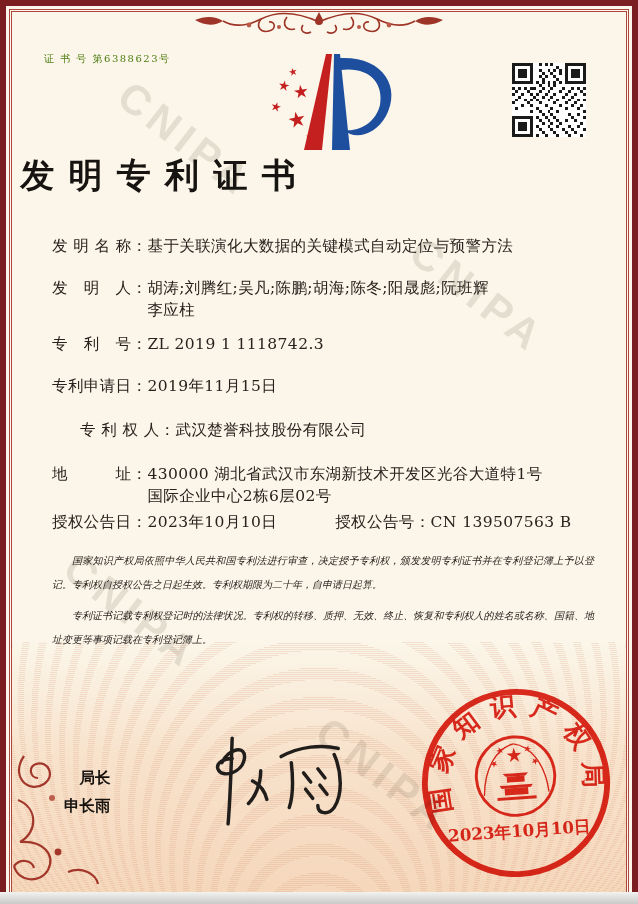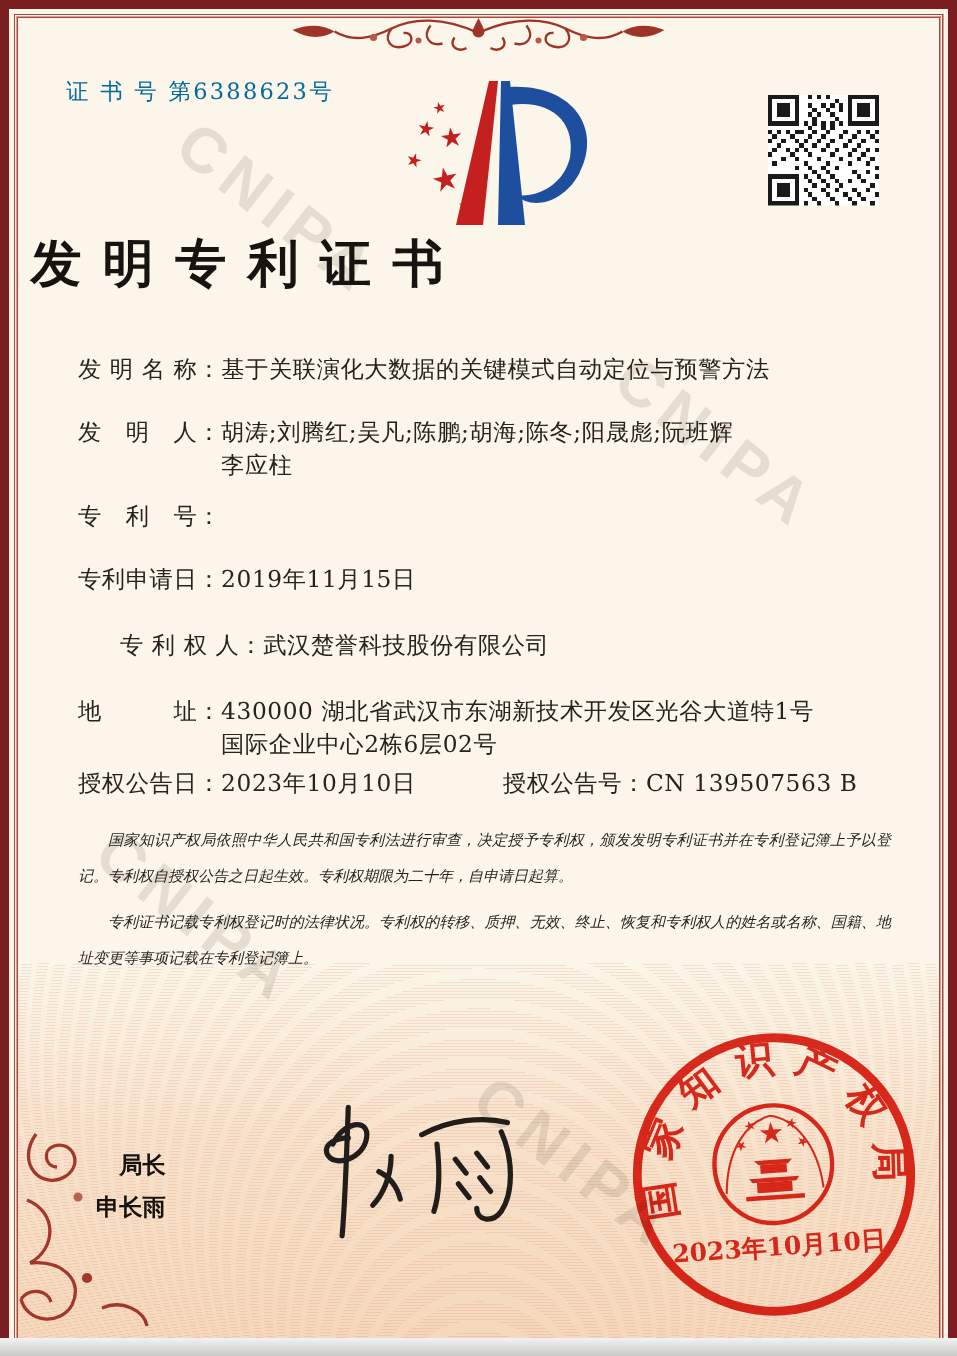--- a/index.html
+++ b/index.html
@@ -34,21 +34,21 @@
     font-size:42px;letter-spacing:6px;color:rgba(95,80,60,.14);
     transform:rotate(38deg);transform-origin:left top;white-space:nowrap;
   }
   .wm1{left:132px;top:66px;}
   .wm2{left:424px;top:222px;}
   .wm3{left:78px;top:538px;}
   .wm4{left:330px;top:702px;}
 
   .cert-no{
     position:absolute;left:38px;top:46px;z-index:2;
-    font-size:15px;letter-spacing:1.5px;color:#0369a1;
+    font-size:10px;letter-spacing:1.5px;color:#4d7c0f;
   }
   .qr{position:absolute;left:506px;top:57px;width:74px;height:74px;z-index:2;}
   .logo{position:absolute;left:250px;top:44px;width:146px;height:102px;z-index:2;}
   .title{
     position:absolute;left:0;right:0;top:147px;z-index:2;
     text-align:left;font-size:34px;font-weight:700;color:#161310;
     letter-spacing:.42em;text-indent:.42em;
   }
   .fields{
     position:absolute;left:46px;right:24px;top:229px;z-index:2;
@@ -175,20 +175,21 @@
       <span class="lbl">发 明 名 称：</span>
       <span class="val">基于关联演化大数据的关键模式自动定位与预警方法</span>
     </div>
     <div class="frow mb-inv">
       <span class="lbl">发　明　人：</span>
       <span class="val">胡涛;刘腾红;吴凡;陈鹏;胡海;陈冬;阳晟彪;阮班辉
 李应柱</span>
     </div>
     <div class="frow mb-no">
       <span class="lbl">专　利　号：</span>
+      <span class="val">ZL 2019 1 1118742.3</span>
     </div>
     <div class="frow mb-date">
       <span class="lbl">专利申请日：</span>
       <span class="val">2019年11月15日</span>
     </div>
     <div class="frow mb-owner">
       <span class="lbl">专 利 权 人：</span>
       <span class="val">武汉楚誉科技股份有限公司</span>
     </div>
     <div class="frow mb-addr">

